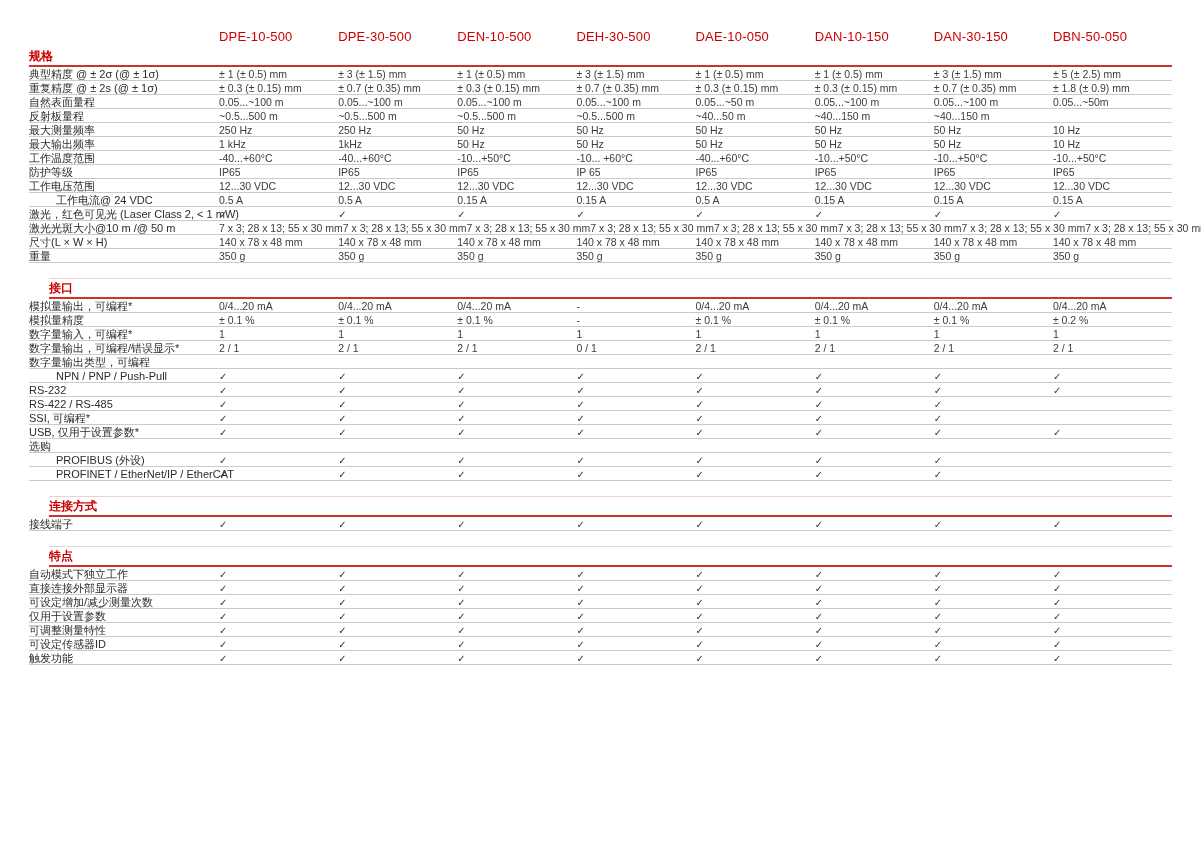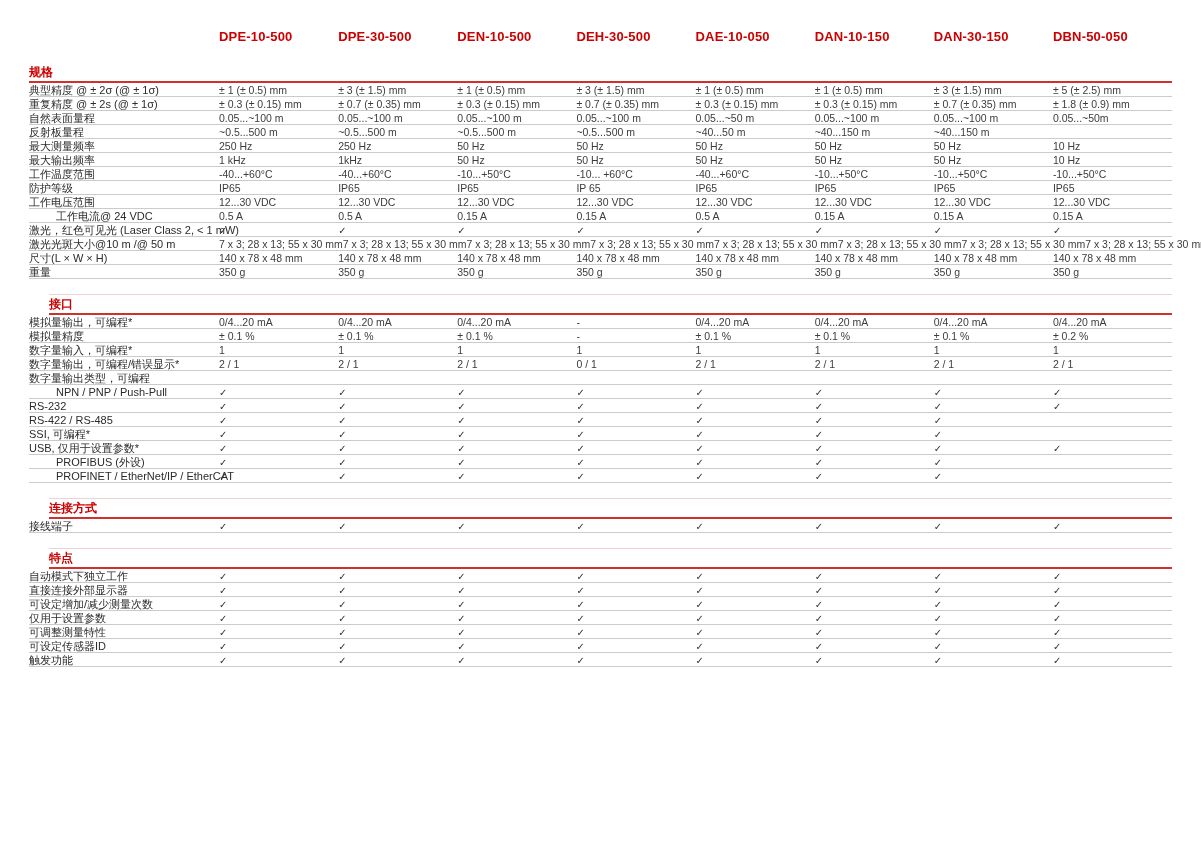--- a/index.html
+++ b/index.html
@@ -9,27 +9,27 @@
   *{box-sizing:border-box;}
   html,body{margin:0;padding:0;background:#fff;}
   body{
     width:1201px;height:849px;overflow:hidden;
     font-family:"Liberation Sans","DejaVu Sans",sans-serif;
   }
   .sheet{padding:27px 29px 0 29px;}
   .grid-row{display:grid;grid-template-columns:190px repeat(8,1fr);align-items:center;}
   .header-row{height:20px;align-items:end;}
   .product-cell{
-    color:var(--red);font-weight:bold;font-size:13px;letter-spacing:0.2px;
+    color:var(--red);font-weight:normal;font-size:13px;letter-spacing:0.2px;
     white-space:nowrap;padding-bottom:3px;
   }
   .order-row{height:17px;border-top:1px solid var(--pink);border-bottom:1px solid var(--pink);}
   .order-label{color:var(--red);font-weight:bold;font-size:11.5px;}
   .order-no{color:var(--order-red);font-size:10.5px;}
-  .section{margin-top:16px;}
+  .section{margin-top:0;}
   .section:not(.first){margin-top:15px;}
   .section:not(.first) .section-title{border-top:1px solid var(--pink);margin-left:20px;}
   .section-title{
     color:var(--red);font-weight:bold;font-size:12px;
     padding:2px 0 2px 0;border-bottom:2px solid var(--rule-red);
     line-height:14px;
   }
   .data-row{height:14px;border-bottom:1px solid var(--gray);}
   .label-cell{
     color:var(--label);font-size:11px;white-space:nowrap;overflow:visible;
@@ -321,20 +321,31 @@
           <div class="value-cell check">✓</div>
           <div class="value-cell check">✓</div>
           <div class="value-cell check">✓</div>
           <div class="value-cell check">✓</div>
           <div class="value-cell check">✓</div>
           <div class="value-cell check">✓</div>
           <div class="value-cell check">✓</div>
           <div class="value-cell check">✓</div>
         </div>
         <div class="grid-row data-row">
+          <div class="label-cell">选购</div>
+          <div class="value-cell"></div>
+          <div class="value-cell"></div>
+          <div class="value-cell"></div>
+          <div class="value-cell"></div>
+          <div class="value-cell"></div>
+          <div class="value-cell"></div>
+          <div class="value-cell"></div>
+          <div class="value-cell"></div>
+        </div>
+        <div class="grid-row data-row">
           <div class="label-cell indent">PROFIBUS (外设)</div>
           <div class="value-cell check">✓</div>
           <div class="value-cell check">✓</div>
           <div class="value-cell check">✓</div>
           <div class="value-cell check">✓</div>
           <div class="value-cell check">✓</div>
           <div class="value-cell check">✓</div>
           <div class="value-cell check">✓</div>
           <div class="value-cell"></div>
         </div>

